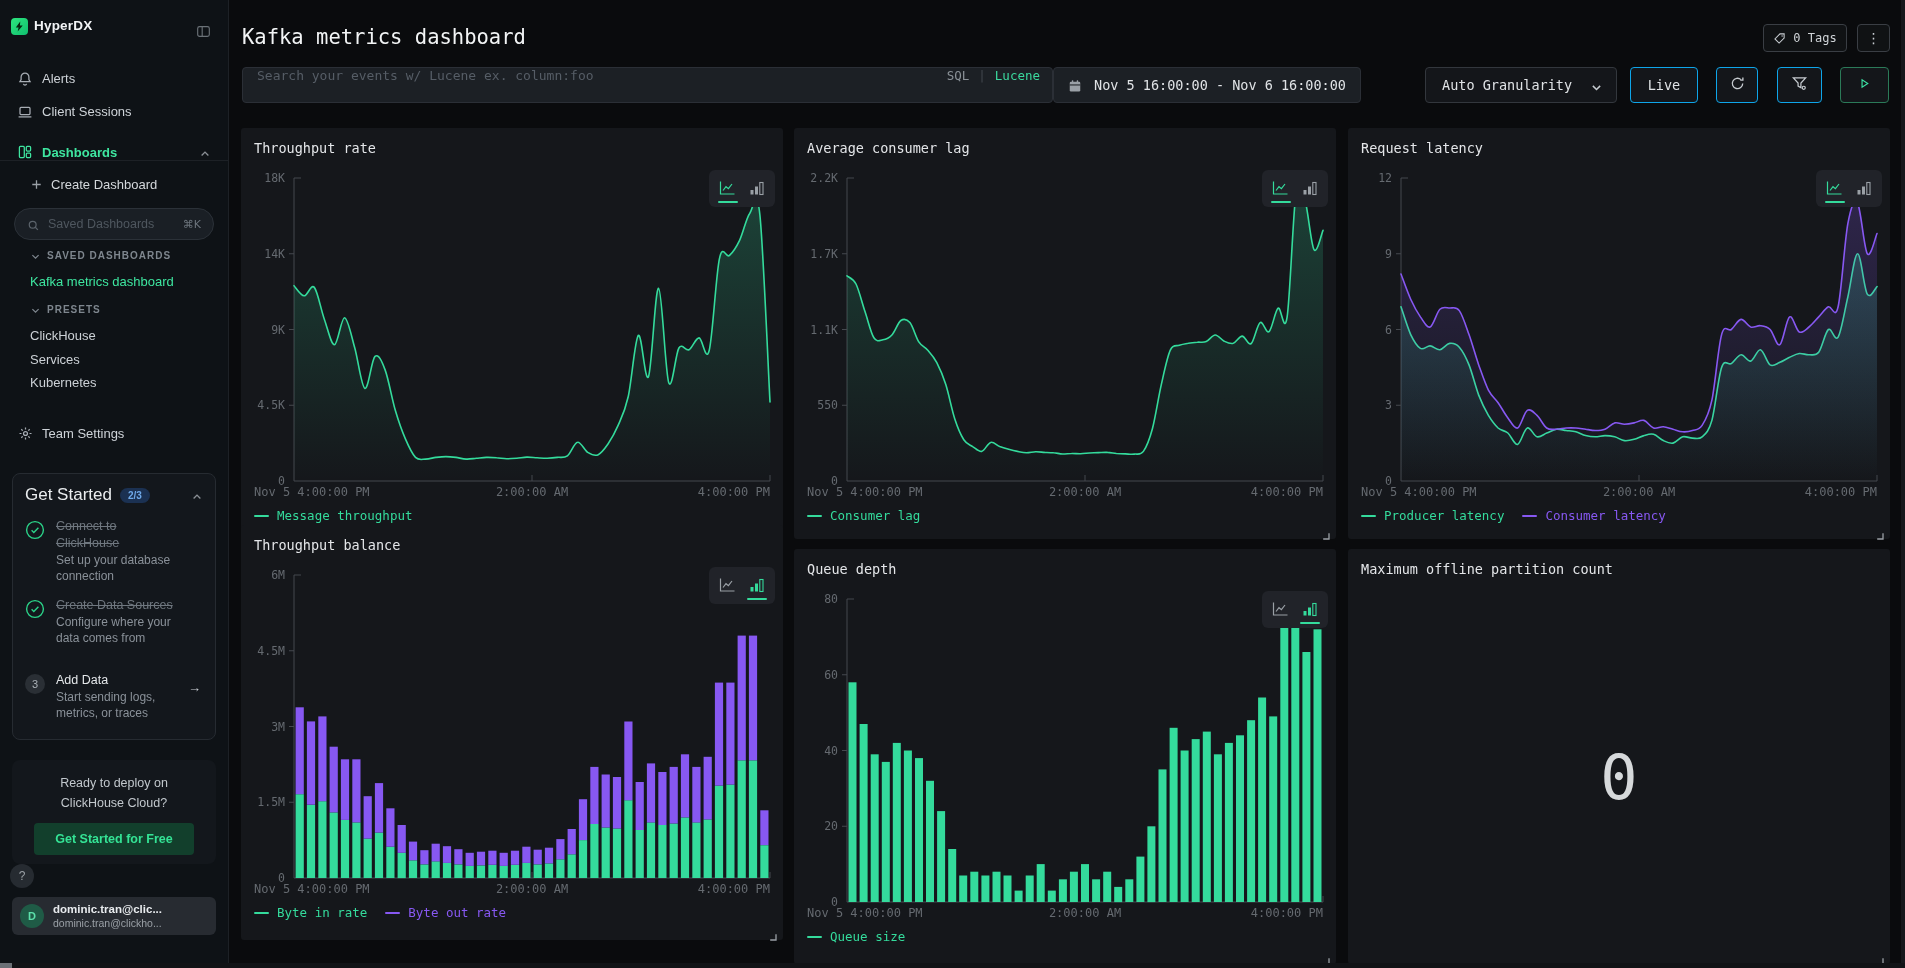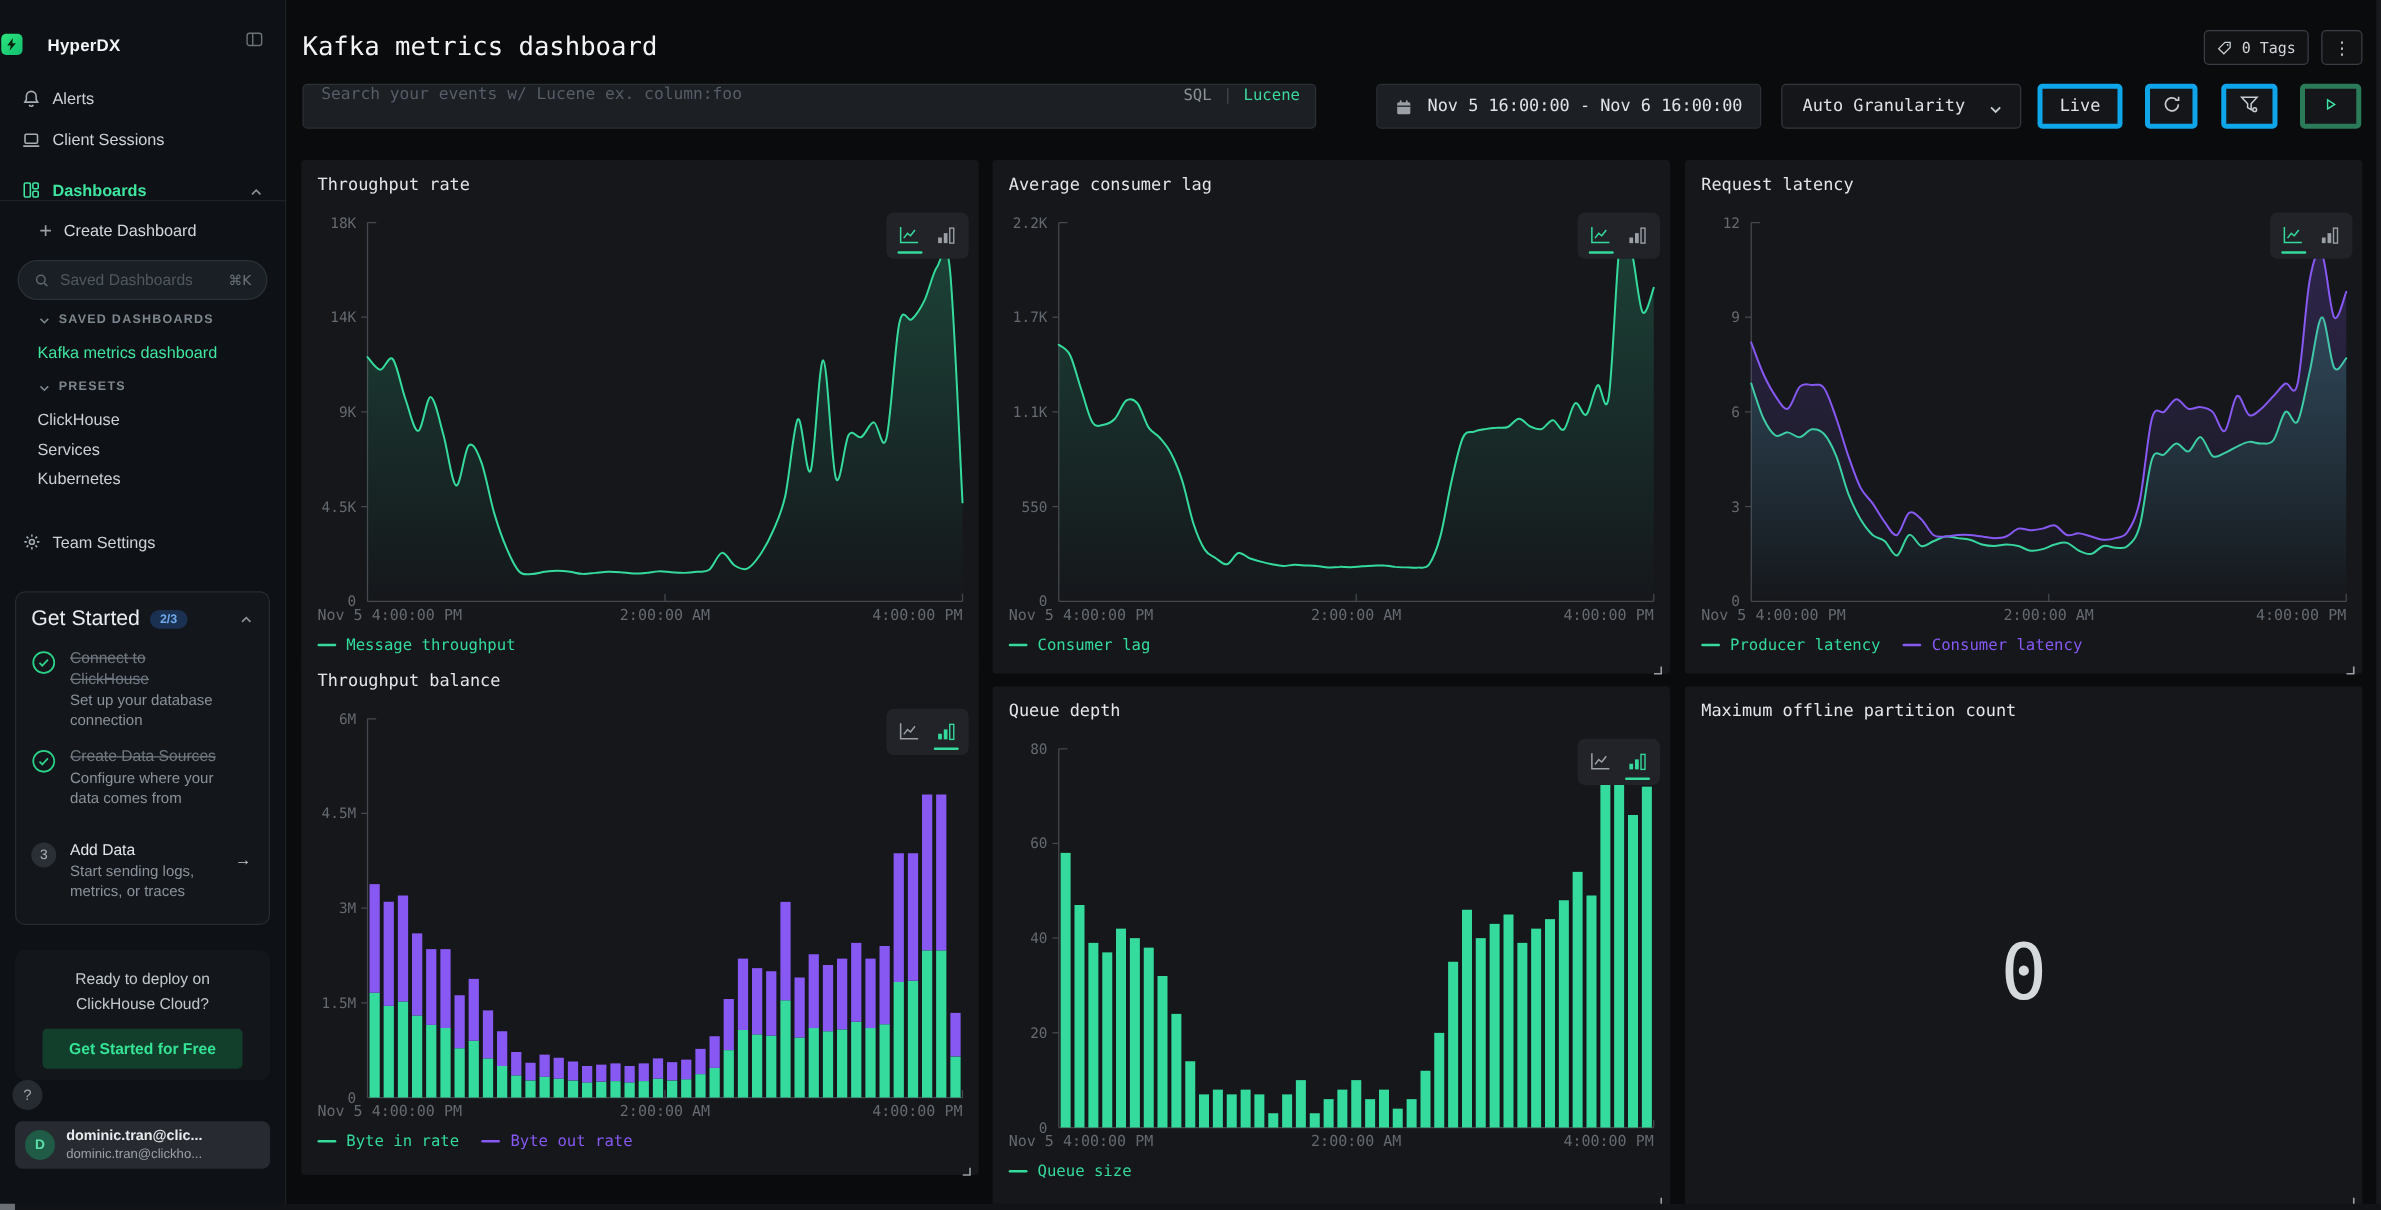--- a/index.html
+++ b/index.html
@@ -1,21 +1,21 @@
 <!DOCTYPE html>
 <html><head>
 <meta charset="utf-8">
 <style>
 *{margin:0;padding:0;box-sizing:border-box}
 html,body{width:1905px;height:968px;overflow:hidden;background:#0a0b0d}
 body{font-family:"DejaVu Sans Mono",monospace;-webkit-font-smoothing:antialiased}
 #app{position:relative;width:1905px;height:968px;background:#0a0b0d}
 
 #sidebar{position:absolute;left:0;top:0;width:229px;height:968px;background:#0e1216;border-right:1px solid #1d2126;font-family:"Liberation Sans","DejaVu Sans",sans-serif}
-.logo-row{position:absolute;left:1px;top:18px;height:26px;display:flex;align-items:flex-end;gap:20px}
+.logo-row{position:absolute;left:11px;top:18px;height:26px;display:flex;align-items:flex-start;gap:6px}
 .logo-badge{width:17px;height:17px;border-radius:4px;background:linear-gradient(135deg,#2ee57e,#0fbf6f);display:flex;align-items:center;justify-content:center}
 .logo-badge svg{display:block}
 .logo-text{font-size:13.5px;font-weight:bold;color:#f2f4f6;letter-spacing:.2px}
 .collapse-btn{position:absolute;right:16px;top:24px;color:#6b7278;width:16px;height:16px}
 .nav-item{position:absolute;left:0;width:229px;height:31px;display:flex;align-items:center;color:#ced3d8;font-size:13px;cursor:pointer}
 .nav-item .icn{margin-left:17px;width:16px;height:16px;color:#a7adb4}
 .nav-item .lbl{margin-left:9px}
 .nav-item.active{color:#3ee6a0;font-weight:bold}
 .nav-item.active .icn{color:#3ee6a0}
 .nav-item .chev{position:absolute;right:18px;color:#8b9096;width:12px;height:12px}
@@ -66,27 +66,27 @@
 .tags-btn{left:1534px;width:84px}
 .tags-btn .icn{width:13px;height:13px;margin-right:7px;color:#c7ccd1}
 .dots-btn{left:1628px;width:33px;font-size:14px;color:#c7ccd1}
 .toolbar-el{position:absolute;top:67px;height:36px;border-radius:4px}
 .search-input{left:13px;width:811px;background:#1c2025;border:1px solid #2b2f36;display:flex;align-items:flex-start}
 .search-ph{margin-left:14px;font-size:13px;color:#565d66}
 .search-right{margin-left:auto;margin-right:12px;font-size:12.5px;display:flex;gap:9px;align-items:center}
 .sql{color:#8b9298;cursor:pointer}
 .sep{color:#41464d}
 .lucene{color:#3bd99e;cursor:pointer}
-.date-box{left:872px;width:308px;background:#1c2025;border:1px solid #2b2f36;display:flex;align-items:center;cursor:pointer}
+.date-box{left:824px;width:308px;background:#1c2025;border:1px solid #2b2f36;display:flex;align-items:center;cursor:pointer}
 .date-box .icn{margin-left:14px;width:14px;height:14px;color:#9aa0a6}
 .date-box .lbl{margin-left:12px;font-size:13.5px;color:#e0e3e6}
 .gran-box{left:1196px;width:192px;background:#14161a;border:1px solid #33373d;display:flex;align-items:center;cursor:pointer}
 .gran-box .lbl{margin-left:16px;font-size:13.5px;color:#e0e3e6}
 .gran-box .chev{margin-left:auto;margin-right:13px;color:#c7ccd1;width:13px;height:13px}
-.btn{background:#14161a;border:4px solid #0ea5e9;display:flex;align-items:center;justify-content:center;color:#e0e3e6;font-size:13.5px;cursor:pointer}
+.btn{background:#14161a;border:1px solid #0ea5e9;display:flex;align-items:center;justify-content:center;color:#e0e3e6;font-size:13.5px;cursor:pointer}
 .live-btn{left:1401px;width:68px}
 .refresh-btn{left:1487px;width:42px;color:#c7ccd1}
 .filter-btn{left:1548px;width:45px;color:#c7ccd1}
 .play-btn{left:1611px;width:49px;border-color:#2b7a58;color:#3ce3a5}
 
 .panel{position:absolute;background:#15171b;border-radius:3px}
 .panel-title{position:absolute;left:13px;top:12px;font-size:13.5px;color:#e4e6e9;z-index:2}
 .icobox{position:absolute;right:8px;top:42px;width:66px;height:37px;background:#212329;border-radius:6px;display:flex;align-items:center;justify-content:center;gap:7px;z-index:3}
 .icob{width:22px;height:26px;display:flex;flex-direction:column;align-items:center;justify-content:center;cursor:pointer;position:relative}
 .icob svg{display:block}

